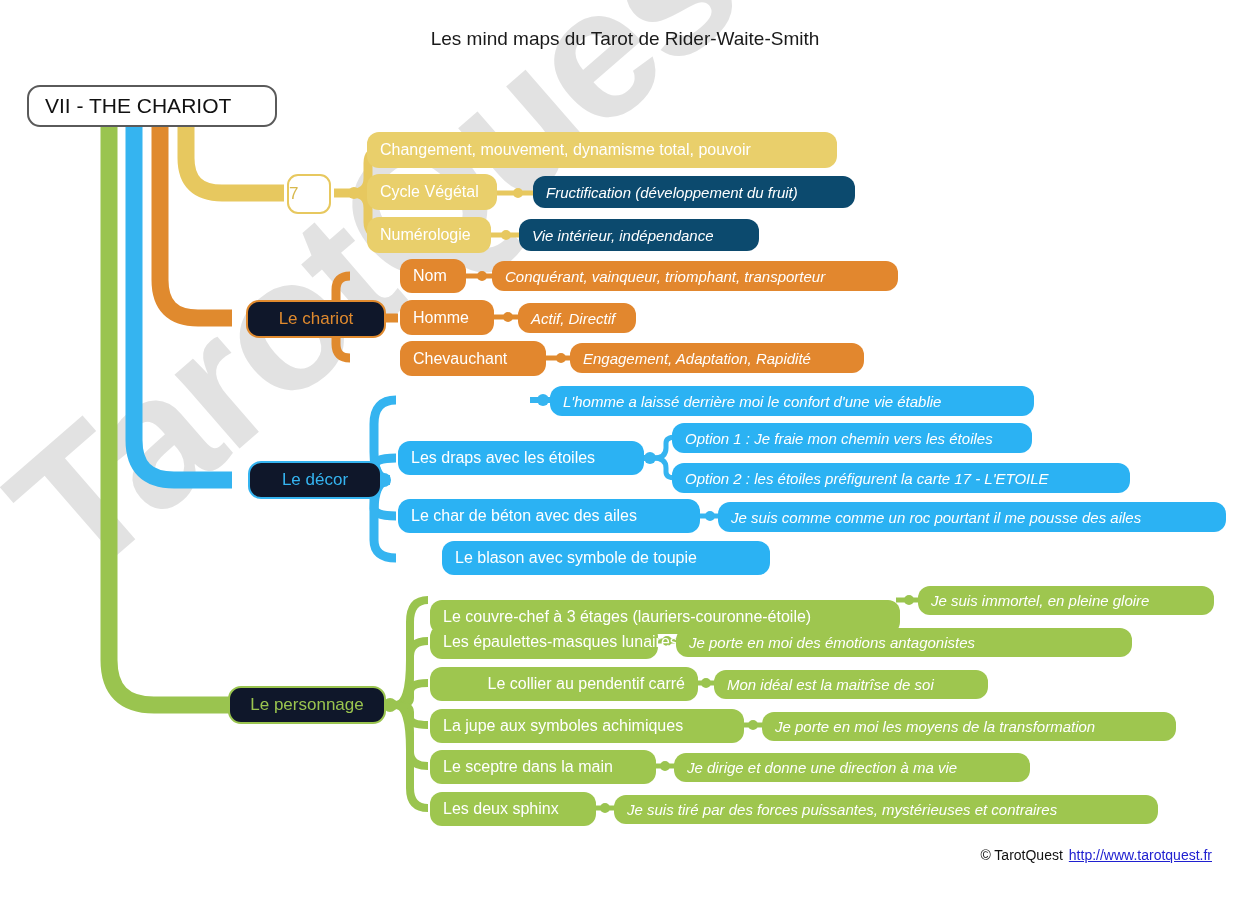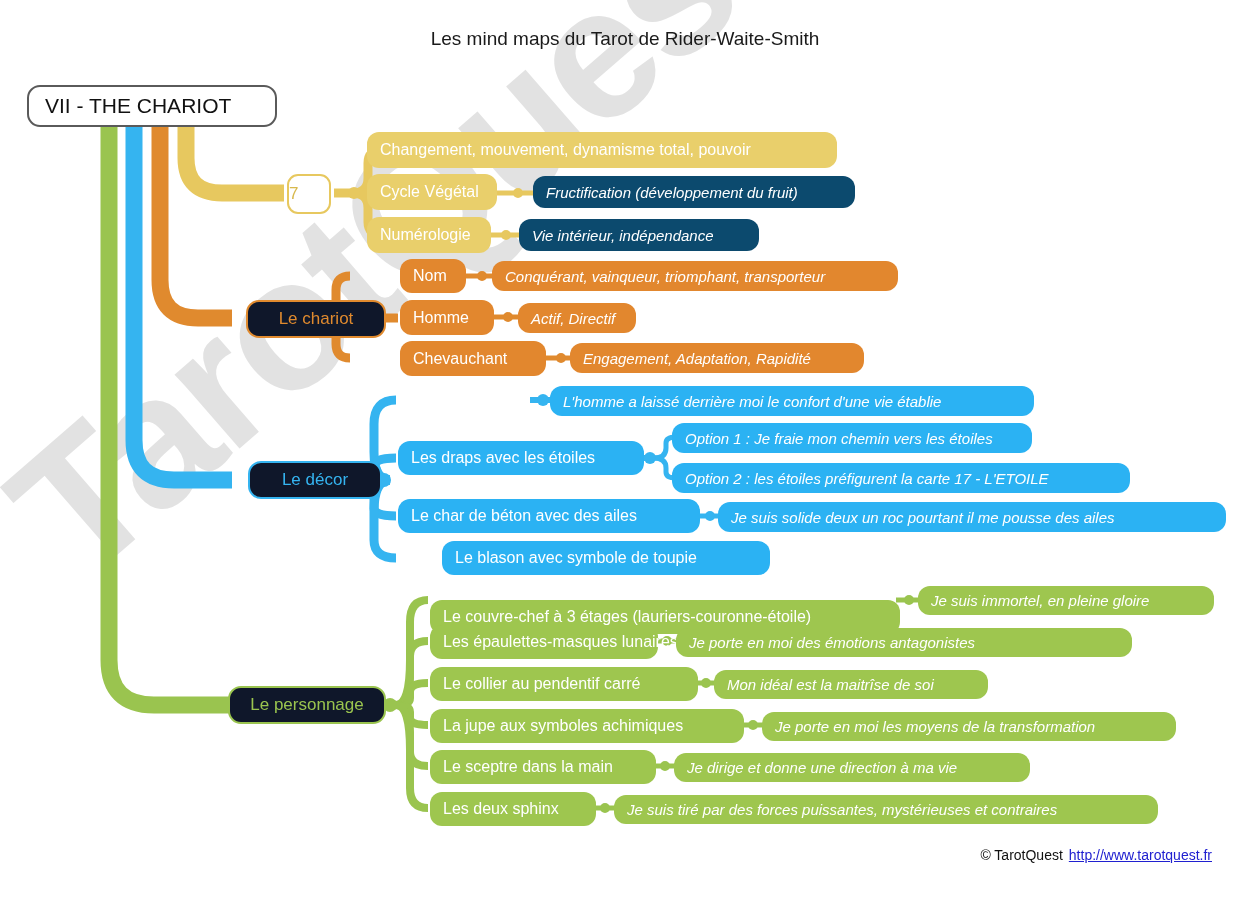--- a/index.html
+++ b/index.html
@@ -290,21 +290,21 @@
     <span>Option 1 : Je fraie mon chemin vers les étoiles</span>
   </div>
   <div class="node n-fill c-blue sz-15 ital" style="left:672px; top:463px; width:458px; height:30px;">
     <span>Option 2 : les étoiles préfigurent la carte 17 - L'ETOILE</span>
   </div>
 
   <div class="node n-fill c-blue sz-16" style="left:398px; top:499px; width:302px; height:34px;">
     <span>Le char de béton avec des ailes</span>
   </div>
   <div class="node n-fill c-blue sz-15 ital" style="left:718px; top:502px; width:508px; height:30px;">
-    <span>Je suis solide deux un roc pourtant il me pousse des ailes</span>
+    <span>Je suis comme comme un roc pourtant il me pousse des ailes</span>
   </div>
 
   <div class="node n-fill c-blue sz-16" style="left:398px; top:541px; width:328px; height:34px;margin-left:44px;">
     <span>Le blason avec symbole de toupie</span>
   </div>
 
   <div class="node n-l1 c-green" style="left:228px; top:686px; width:158px; height:38px;">
     <span>Le personnage</span>
   </div>
 
@@ -315,21 +315,21 @@
     <span>Les épaulettes-masques lunaires</span>
   </div>
 
   <div class="node n-fill c-green sz-15 ital" style="left:918px; top:586px; width:296px; height:29px;">
     <span>Je suis immortel, en pleine gloire</span>
   </div>
   <div class="node n-fill c-green sz-15 ital" style="left:676px; top:628px; width:456px; height:29px;">
     <span>Je porte en moi des émotions antagonistes</span>
   </div>
 
-  <div class="node n-fill c-green sz-16" style="left:430px; top:667px; width:268px; height:34px;">
+  <div class="node n-fill c-green sz-16" style="left:430px; top:667px; width:268px; height:34px;text-align:right;">
     <span>Le collier au pendentif carré</span>
   </div>
   <div class="node n-fill c-green sz-15 ital" style="left:714px; top:670px; width:274px; height:29px;">
     <span>Mon idéal est la maitrîse de soi</span>
   </div>
 
   <div class="node n-fill c-green sz-16" style="left:430px; top:709px; width:314px; height:34px;">
     <span>La jupe aux symboles achimiques</span>
   </div>
   <div class="node n-fill c-green sz-15 ital" style="left:762px; top:712px; width:414px; height:29px;">

